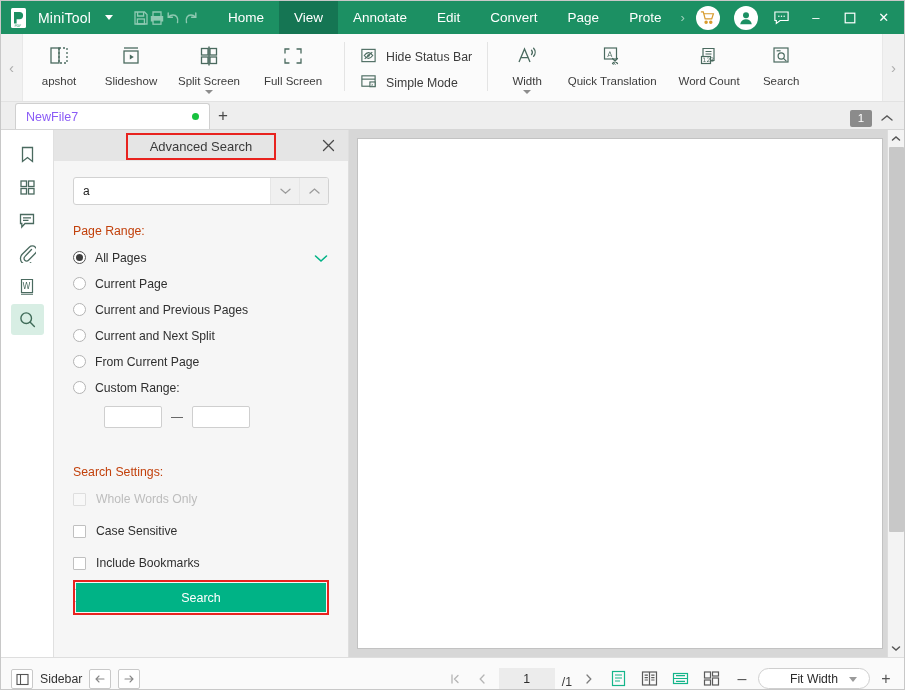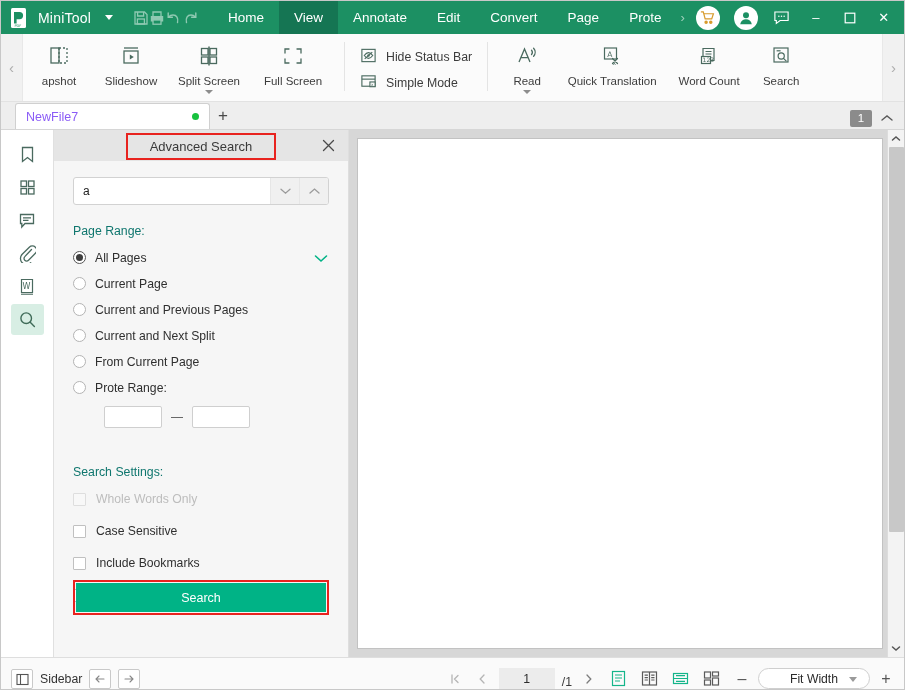--- a/index.html
+++ b/index.html
@@ -160,21 +160,21 @@
     flex:1 1 auto; border:none; outline:none; background:transparent;
     font-family:"Liberation Sans",sans-serif; font-size:12px; color:#222;
     padding:0 9px; height:100%;
   }
   .sb-nav {
     width:29px;height:26px;display:flex;align-items:center;justify-content:center;
     background:#f0f0f0; border-left:1px solid #e6e6e6;
   }
   .sb-nav:last-child { border-radius:0 2px 2px 0; }
 
-  .sec-label { font-size:12.3px; color:#0f766e; margin-bottom:8px; }
+  .sec-label { font-size:12.3px; color:#c2410c; margin-bottom:8px; }
   .radio-row { display:flex; align-items:center; height:23px; margin-bottom:3px; position:relative; }
   .radio {
     width:13px;height:13px;border:1px solid #b4b4b4;border-radius:50%;
     background:#fff; margin-right:9px; flex:0 0 13px;
     display:flex;align-items:center;justify-content:center;
   }
   .radio.checked { border-color:#555; }
   .radio.checked::after {
     content:""; width:7px;height:7px;border-radius:50%;background:#3d3d3d;
   }
@@ -428,21 +428,21 @@
     <div class="rb-divider"></div>
 
     <div class="rb-group">
       <div class="rb-big narrow">
         <span class="gicon">
           <svg width="24" height="22" viewBox="0 0 24 22" fill="none" stroke="#4a6a5f" stroke-width="1.3">
             <path d="M4 17L9.5 4 15 17M6.3 12.6h6.5"></path>
             <path d="M16.5 5.2a3.5 3.5 0 0 1 0 4.4M18.6 3.3a6 6 0 0 1 0 8" stroke-linecap="round"></path>
           </svg>
         </span>
-        <span class="glabel">Read</span>
+        <span class="glabel">Width</span>
         <span class="mini-caret"></span>
       </div>
       <div class="rb-big" style="width:110px">
         <span class="gicon">
           <svg width="24" height="22" viewBox="0 0 24 22" fill="none" stroke="#4a6a5f" stroke-width="1.2">
             <rect x="4.5" y="3" width="12" height="11"></rect>
             <text x="7.2" y="11.6" font-family="DejaVu Sans, sans-serif" font-size="7.5" fill="#4a6a5f" stroke="none">A</text>
             <path d="M12.5 13.5l5 5M17.5 13.5l-5 5" stroke-linecap="round"></path>
             <text x="12.4" y="20" font-family="DejaVu Sans, sans-serif" font-size="6" fill="#4a6a5f" stroke="none">x</text>
           </svg>
@@ -583,21 +583,21 @@
         <div class="radio-row">
           <span class="radio"></span>
           <span class="rtext">Current and Next Split</span>
         </div>
         <div class="radio-row">
           <span class="radio"></span>
           <span class="rtext">From Current Page</span>
         </div>
         <div class="radio-row">
           <span class="radio"></span>
-          <span class="rtext">Prote Range:</span>
+          <span class="rtext">Custom Range:</span>
         </div>
 
         <div class="range-inputs">
           <span class="rin"></span>
           <span class="dash">—</span>
           <span class="rin"></span>
         </div>
 
         <div class="settings-block">
           <div class="sec-label">Search Settings:</div>

